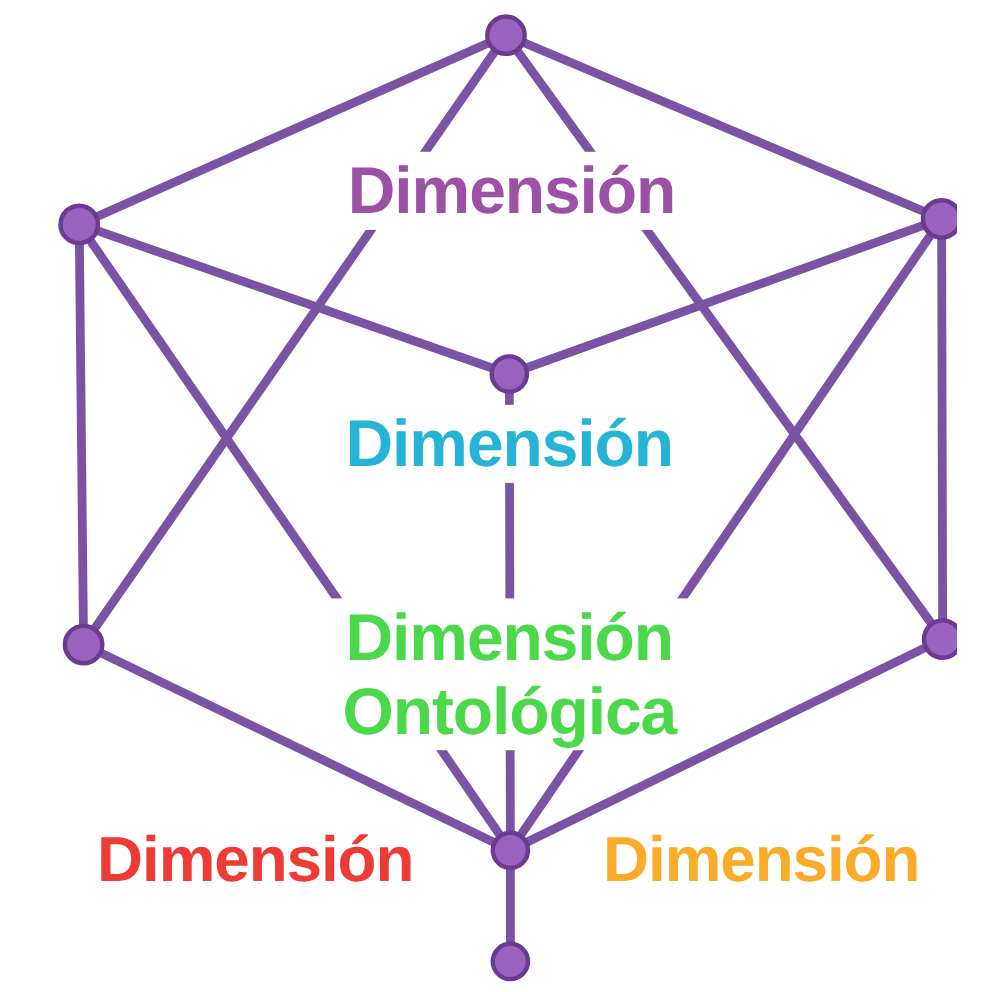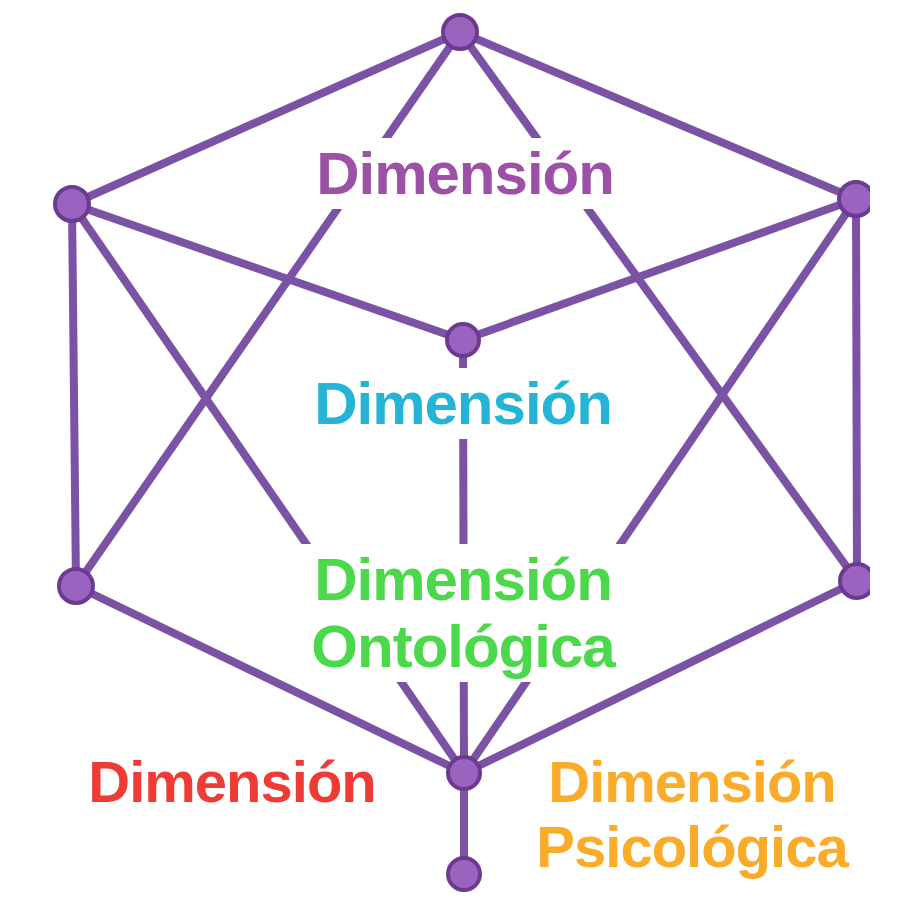--- a/index.html
+++ b/index.html
@@ -91,16 +91,15 @@
     <span>Dimensión</span>
     <span>Ontológica</span>
   </div>
 
   <div class="label label-estructural" style="color: rgb(238, 59, 53);">
     <span>Dimensión</span>
   </div>
 
   <div class="label label-psicologica" style="color: rgb(249, 171, 41);">
     <span>Dimensión</span>
-    <span>Psicológica</span>
   </div>
 
 </div>
 
 </body></html>

